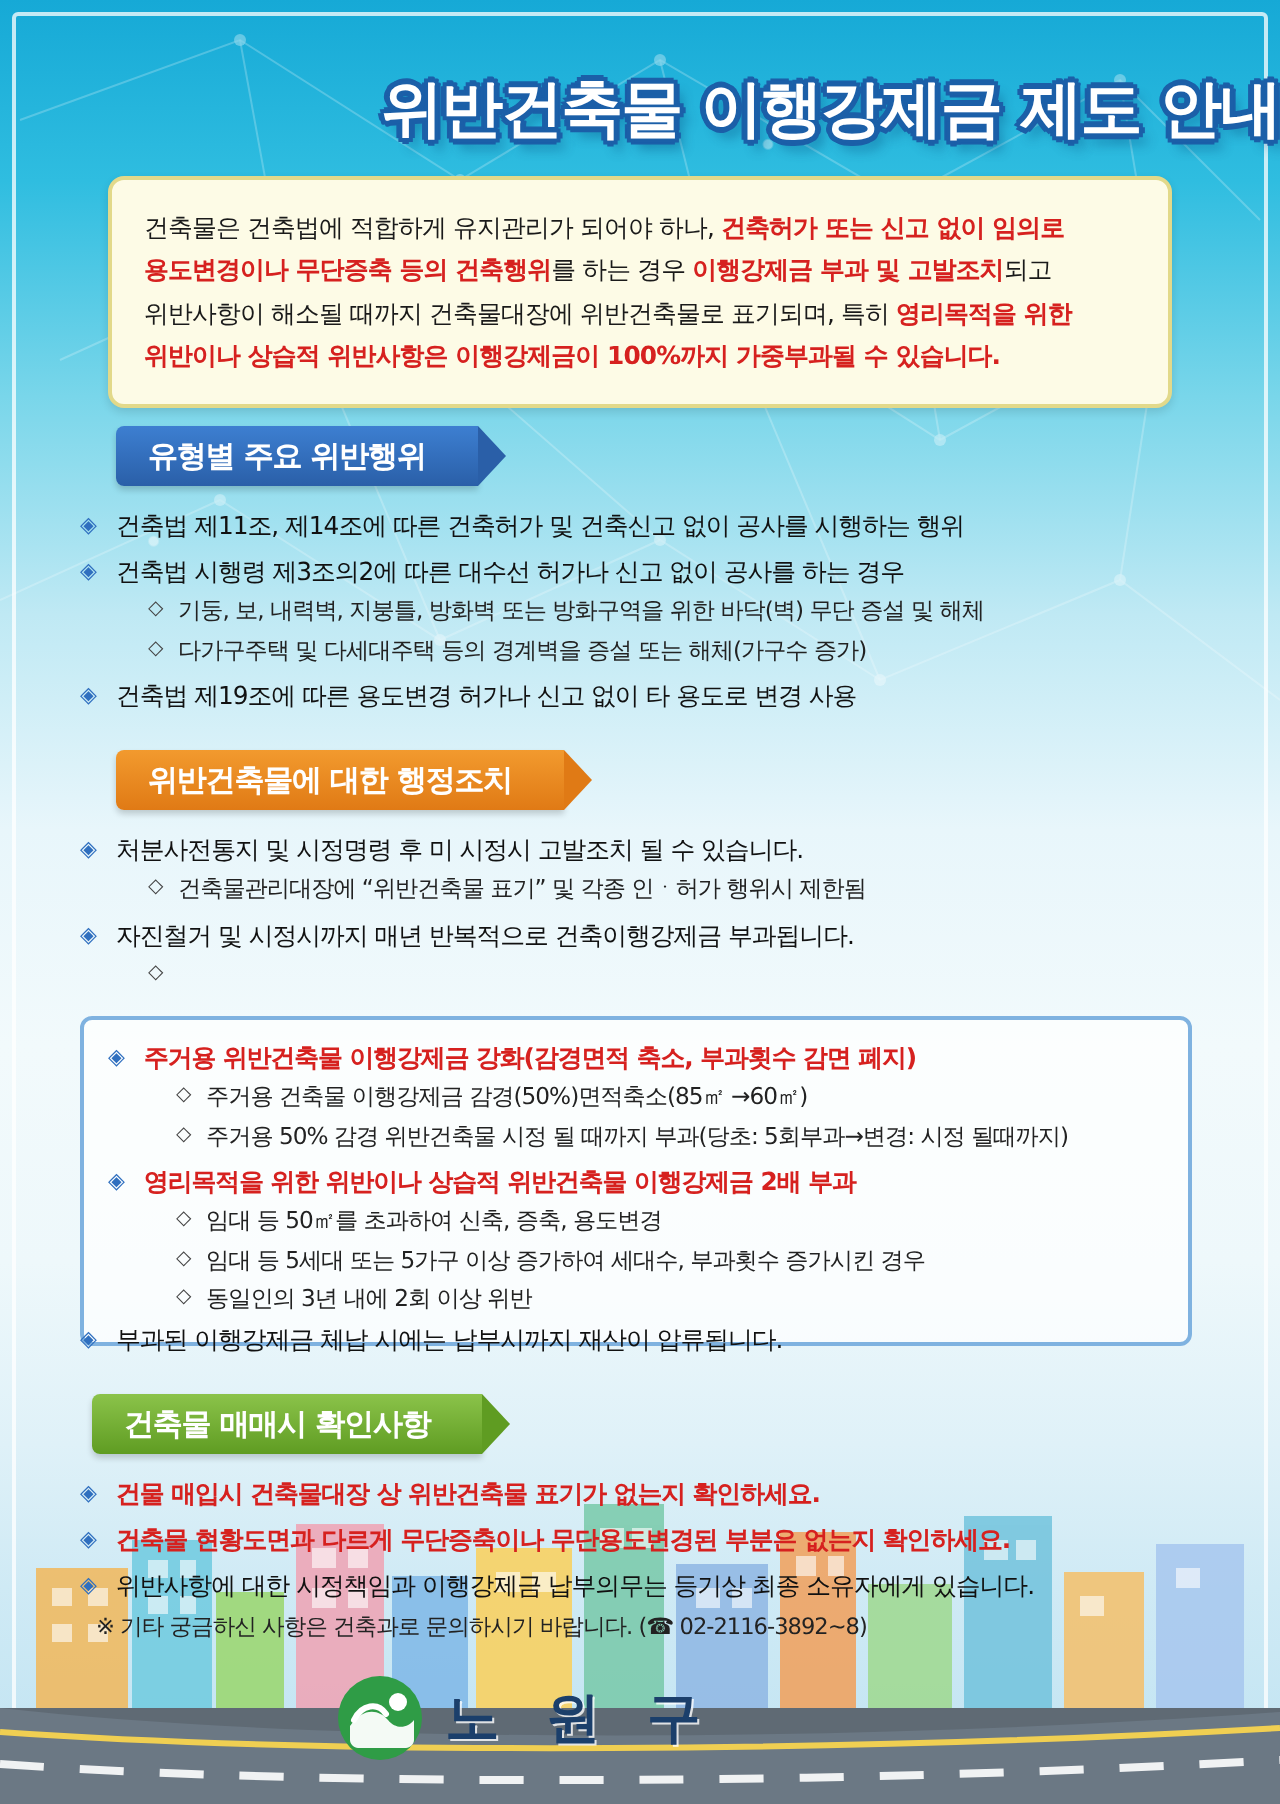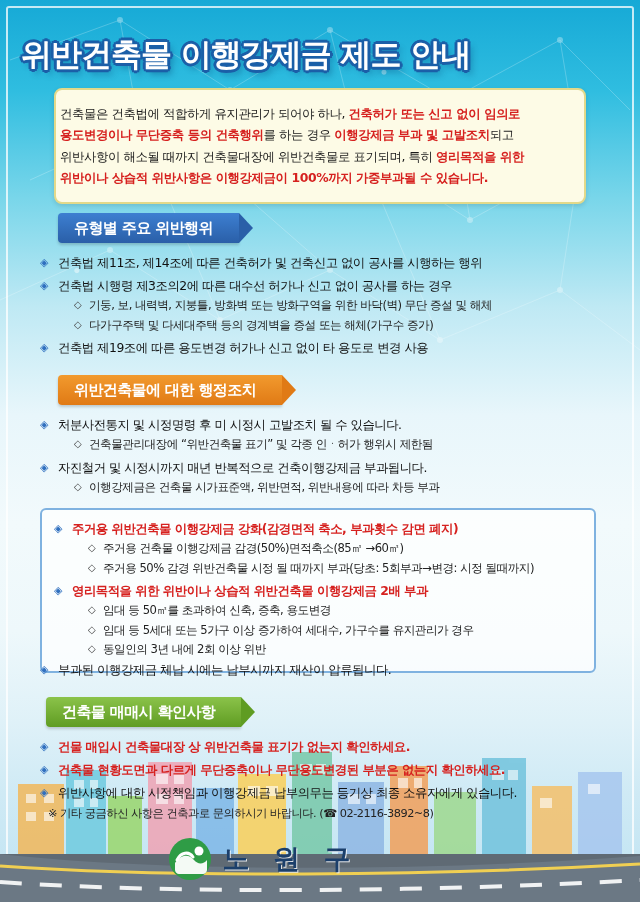--- a/index.html
+++ b/index.html
@@ -23,38 +23,38 @@
   
   .net { position: absolute; top: 0; left: 0; width: 640px; height: 430px; opacity: .5; }
   .frame-border {
     position: absolute; inset: 6px;
     border: 2px solid rgba(255,255,255,0.75);
     border-radius: 3px;
     pointer-events: none;
   }
 
   
-  .title-wrap { position: absolute; top: 34px; left: 0; width: 528px; text-align: left; padding-left: 21px; }
+  .title-wrap { position: absolute; top: 34px; left: 0; width: 640px; text-align: right; }
   .title {
     display: inline-block;
     font-size: 31px; font-weight: bold; letter-spacing: -1px;
     color: #ffffff;
     text-shadow:
       2px 2px 0 #1b5fa8, -2px 2px 0 #1b5fa8, 2px -2px 0 #1b5fa8, -2px -2px 0 #1b5fa8,
       0 3px 0 #1b5fa8, 3px 0 0 #1b5fa8, 0 -3px 0 #1b5fa8, -3px 0 0 #1b5fa8,
       4px 5px 6px rgba(0,60,110,.45);
   }
 
   
   .intro {
     position: absolute; top: 88px; left: 54px; width: 532px;
     background: #fdfbe6;
     border: 2px solid #e2d98a;
     border-radius: 8px;
-    padding: 13px 16px 14px 4px;
+    padding: 13px 16px 14px 16px;
     box-shadow: 0 2px 5px rgba(0,0,0,.12);
     font-size: 12.4px; line-height: 1.72; color: #1a1a1a; letter-spacing: -0.4px;
   }
   .intro b { color: #d6211f; font-weight: bold; }
 
   
   .sec-head {
     position: absolute; height: 30px; display: flex; align-items: center;
     padding: 0 26px 0 16px; color: #fff; font-weight: bold; font-size: 15px;
     letter-spacing: -0.6px;
@@ -208,21 +208,20 @@
             <span>건축물관리대장에 “위반건축물 표기” 및 각종 인ㆍ허가 행위시 제한됨</span>
           </li>
         </ul>
       </li>
       <li>
         <span class="d">◈</span>
         <span>자진철거 및 시정시까지 매년 반복적으로 건축이행강제금 부과됩니다.</span>
         <ul class="lv2">
           <li>
             <span class="d2">◇</span>
-            <span>이행강제금은 건축물 시가표준액, 위반면적, 위반내용에 따라 차등 부과</span>
           </li>
         </ul>
       </li>
     </ul>
   </div>
 
   <div class="hl-box" style="top:508px;">
     <ul class="lv1">
       <li>
         <span class="d redb">◈</span>
@@ -241,21 +240,21 @@
       <li>
         <span class="d redb">◈</span>
         <span class="redb">영리목적을 위한 위반이나 상습적 위반건축물 이행강제금 2배 부과</span>
         <ul class="lv2">
           <li>
             <span class="d2">◇</span>
             <span>임대 등 50㎡를 초과하여 신축, 증축, 용도변경</span>
           </li>
           <li>
             <span class="d2">◇</span>
-            <span>임대 등 5세대 또는 5가구 이상 증가하여 세대수, 가구수를 유지관리가 경우</span>
+            <span>임대 등 5세대 또는 5가구 이상 증가하여 세대수, 부과횟수 증가시킨 경우</span>
           </li>
           <li>
             <span class="d2">◇</span>
             <span>동일인의 3년 내에 2회 이상 위반</span>
           </li>
         </ul>
       </li>
     </ul>
   </div>
 

